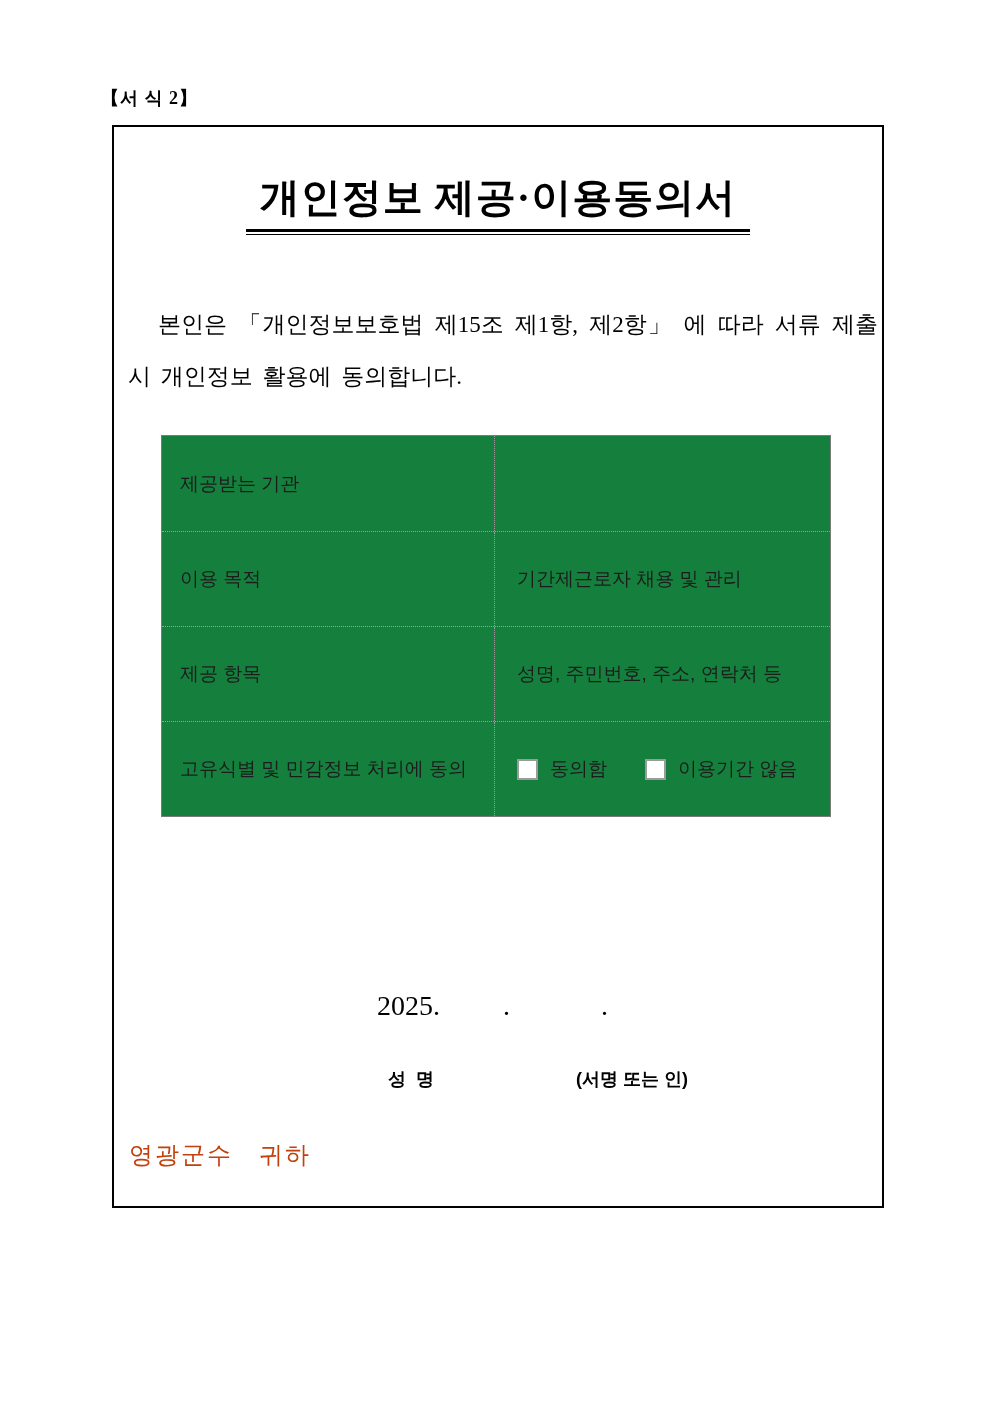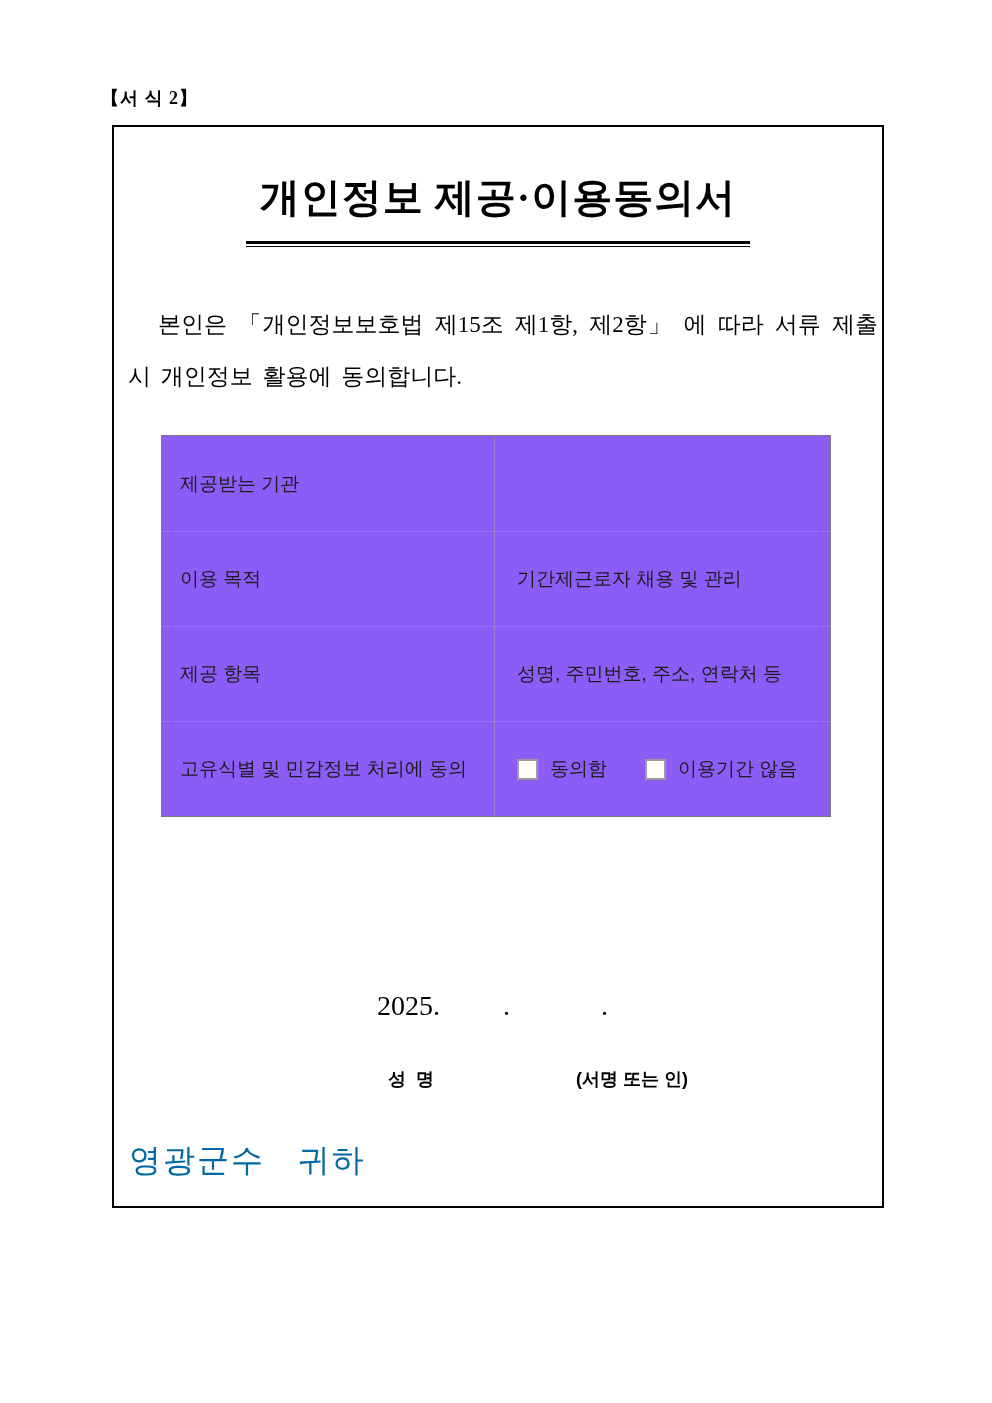--- a/index.html
+++ b/index.html
@@ -43,21 +43,21 @@
     display: inline-block;
     border-bottom: 1px solid #000000;
     padding: 0 0 2px 0;
   }
   .title-text {
     display: inline-block;
     font-size: 40px;
     font-weight: 700;
     letter-spacing: 1px;
     border-bottom: 3px solid #000000;
-    padding: 0 14px 16px 14px;
+    padding: 0 14px 4px 14px;
     white-space: pre;
   }
   .intro {
     position: absolute;
     left: 14px;
     top: 172px;
     width: 750px;
     font-size: 23px;
     line-height: 52px;
     word-spacing: 4px;
@@ -72,21 +72,21 @@
   .consent-table {
     position: absolute;
     left: 47px;
     top: 308px;
     width: 670px;
     border: 1px solid #7a7a7a;
     box-sizing: border-box;
     font-family: "Liberation Sans", "DejaVu Sans", sans-serif;
     font-size: 19px;
     color: #1c1c1c;
-    background: #8b5cf6;
+    background: #15803d;
   }
   .t-row {
     display: flex;
     height: 95px;
     border-top: 1px dotted #9e9e9e;
     box-sizing: border-box;
   }
   .t-row:first-child { border-top: none; }
   .t-label {
     width: 333px;
@@ -131,24 +131,24 @@
     font-weight: 700;
     white-space: pre;
   }
   .sig-name { left: 274px; }
   .sig-seal { left: 462px; }
   .recipient {
     position: absolute;
     left: 15px;
     top: 1012px;
     font-family: "Liberation Sans", "DejaVu Sans", sans-serif;
-    font-size: 32px;
+    font-size: 24px;
     letter-spacing: 2px;
     white-space: pre;
-    color: #0369a1;
+    color: #c2410c;
   }
 </style>
 </head>
 <body>
 
 <div class="sheet">
 
   <div class="form-label">【서 식 2】</div>
 
   <div class="outer-box">

